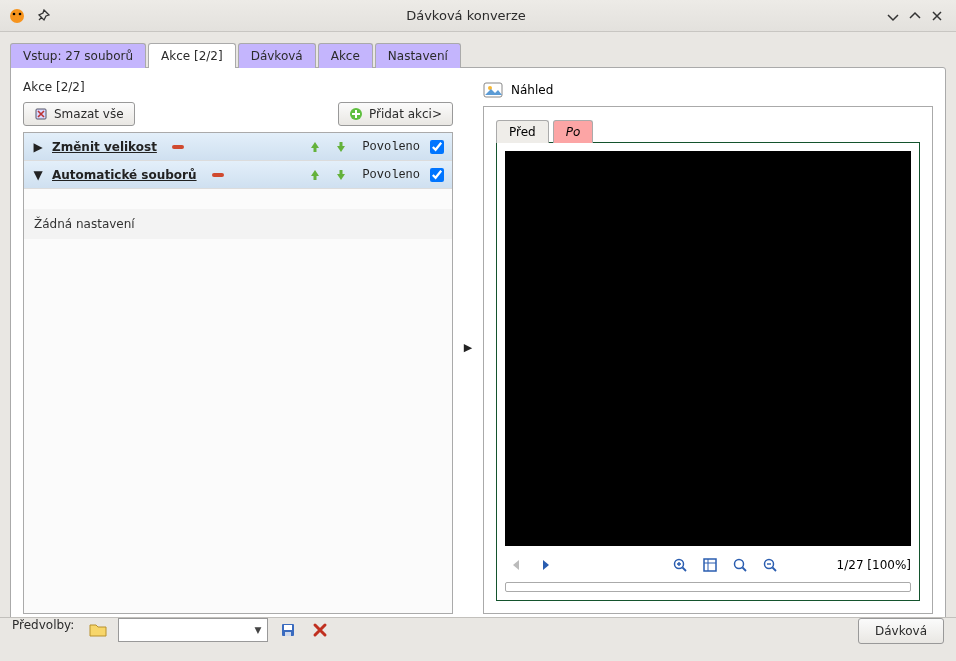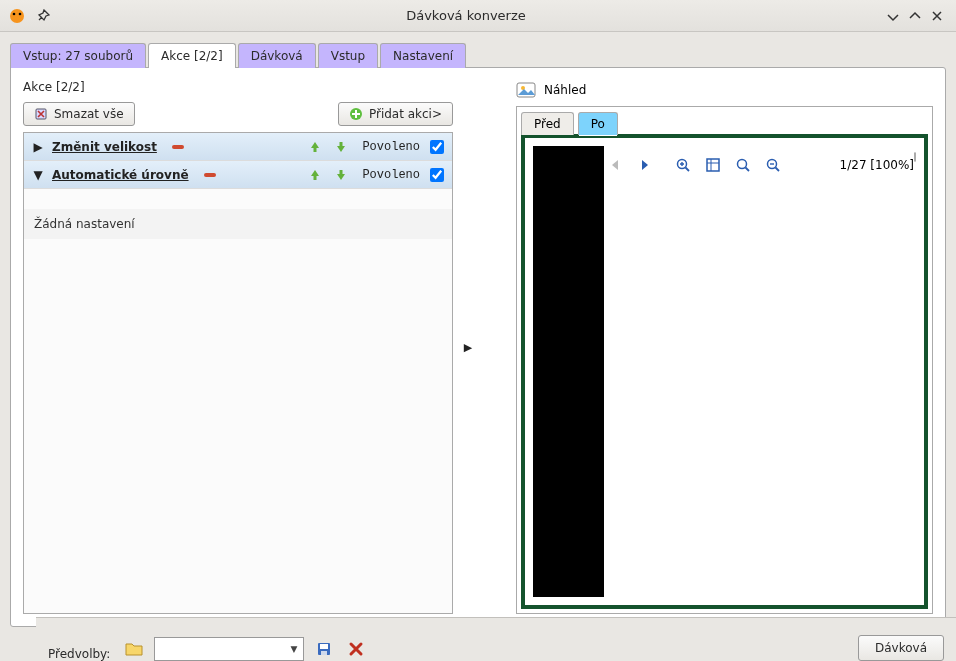--- a/index.html
+++ b/index.html
@@ -16,21 +16,21 @@
 
 .outer { position: absolute; top: 32px; left: 0; right: 0; bottom: 0; padding: 10px; }
 .tabstrip { display: flex; align-items: flex-end; position: relative; top: 1px; z-index: 2; }
 .tab { padding: 5px 12px; border: 1px solid #aaa; border-bottom: none; background: #c4b5fd; color: #2b2b2b; margin-right: 2px; border-top-left-radius: 3px; border-top-right-radius: 3px; cursor: pointer; }
 .tab.selected { background: #fff; position: relative; }
 .tab.selected::after { content:''; position:absolute; left:0; right:0; bottom:-1px; height:1px; background:#fff; }
 .tabpanel { background: #fff; border: 1px solid #aaa; border-radius: 0 3px 3px 3px; padding: 12px; height: 560px; }
 
 .columns { display: flex; height: 100%; gap: 0; }
 .left-col { width: 430px; display: flex; flex-direction: column; }
-.right-col { flex: 1; display: flex; flex-direction: column; margin-left: 33px; }
+.right-col { flex: 1; display: flex; flex-direction: column; }
 .mid-handle { width: 30px; display: flex; align-items: center; justify-content: center; cursor: ew-resize; }
 .mid-handle span { font-size: 11px; color:#222; }
 
 .section-title { font-size: 12px; color: #2b2b2b; margin-bottom: 8px; }
 
 
 .row-buttons { display:flex; justify-content: space-between; margin-bottom: 6px; }
 button.toolbtn { padding: 4px 10px; background: linear-gradient(#fbfbfb,#e9e7e3); border: 1px solid #999; border-radius: 3px; cursor: pointer; display: inline-flex; align-items: center; gap: 6px; color:#2b2b2b; }
 
 .actions-list { flex:1; border: 1px solid #aaa; background:#fbfbfb; overflow: hidden; display:flex; flex-direction:column; }
@@ -39,35 +39,35 @@
 .action-item .aname { font-weight:bold; color:#222; flex: 0 0 auto; text-decoration: underline; }
 .action-item .remove { color:#b33; margin-left:6px; cursor:pointer; font-weight:bold; font-size:14px; }
 .action-item .spacer { flex:1; }
 .action-item .move { width:18px; height:18px; display:inline-flex; align-items:center; justify-content:center; cursor:pointer; }
 .action-item .status-label { color:#222; margin: 0 2px 0 4px; font-family: Liberation Mono, monospace; }
 .action-item input[type=checkbox] { width: 14px; height: 14px; }
 .action-empty { padding: 8px 10px; color:#333; background:#f3f3f3;margin-top:20px; }
 
 .preview-head { display:flex; align-items:center; gap:8px; margin-bottom:6px; height: 20px; }
 .preview-headicon { width:20px; height:20px; }
-.preview-box { border:1px solid #aaa; background:#fff; flex:1; display:flex; flex-direction:column; padding:4px; }
+.preview-box { border:1px solid #aaa; background:#fff; flex:1; display:flex; flex-direction:column; padding:12px; }
 .preview-tabs { display:flex; gap:4px; position:relative; top:1px; z-index:2; }
 .preview-tab { padding:4px 12px; border:1px solid #aaa; border-bottom:none; border-top-left-radius:3px; border-top-right-radius:3px; background:#efede9; cursor:pointer; }
-.preview-tab.selected { background:#7dd3fc; position:relative; }
+.preview-tab.selected { background:#fca5a5; position:relative;font-style:italic; }
 .preview-tab.selected::after { content:''; position:absolute; left:0; right:0; bottom:-1px; height:1px; background:#fff; }
-.preview-content { flex:1; border:4px solid #14532d; background:#fff; padding:8px; display:flex; flex-direction:row; }
+.preview-content { flex:1; border:1px solid #14532d; background:#fff; padding:8px; display:flex; flex-direction:column; }
 .preview-img { flex:1; background:#000; }
 .preview-ctrl { display:flex; align-items:center; gap:8px; margin-top:8px; height:22px; }
 .preview-ctrl .grow { flex:1; }
 .iconbtn { width:22px; height:22px; display:inline-flex; align-items:center; justify-content:center; cursor:pointer; color:#2a5db0; }
 .iconbtn.disabled { color:#aaa; cursor:default; }
 .progress { height:10px; border:1px solid #aaa; background:#fff; margin-top:6px; border-radius:2px; }
 
 
-.bottombar { position: absolute; left: 0; right: 0; bottom: 0; height: 44px; background:#e9e7e3; border-top: 1px solid #c2c0bc; display:flex; align-items:flex-end; padding: 0 12px; gap:8px;margin-left:36px; }
+.bottombar { position: absolute; left: 0; right: 0; bottom: 0; height: 44px; background:#e9e7e3; border-top: 1px solid #c2c0bc; display:flex; align-items:flex-start; padding: 0 12px; gap:8px; }
 .bottombar .label { color:#2b2b2b; margin-right:4px; }
 .combo { width:150px; height:24px; border:1px solid #999; background:#fff; display:flex; align-items:center; justify-content:flex-end; padding:0 6px; cursor:pointer; }
 .combo .arrow { font-size:9px; color:#444; }
 .smallbtn { width:24px; height:24px; display:inline-flex; align-items:center; justify-content:center; border:1px solid transparent; cursor:pointer; border-radius:3px; }
 .grow { flex:1; }
 .mainbtn { padding: 5px 16px; background: linear-gradient(#fbfbfb,#e9e7e3); border:1px solid #999; border-radius:3px; cursor:pointer; display:inline-flex; align-items:center; gap:6px; color:#2b2b2b; }
 
 
 svg { display:block; }
 </style>
@@ -103,21 +103,21 @@
         <path d="M3 3 L11 11 M11 3 L3 11" stroke="#333" stroke-width="1.5"></path>
       </svg>
     </div>
 </div>
 
 <div class="outer">
   <div class="tabstrip">
     <div class="tab">Vstup: 27 souborů</div>
     <div class="tab selected">Akce [2/2]</div>
     <div class="tab">Dávková</div>
-    <div class="tab">Vstup</div>
+    <div class="tab">Akce</div>
     <div class="tab">Nastavení</div>
   </div>
 
   <div class="tabpanel">
     <div class="columns">
 
       <div class="left-col">
         <div class="section-title">Akce [2/2]</div>
         <div class="row-buttons">
           <button class="toolbtn">
@@ -162,21 +162,21 @@
                   <path d="M8 13 L12 7 L4 7 Z" fill="#64b23b"></path>
                   <rect x="6.5" y="3" width="3" height="4" fill="#64b23b"></rect>
                 </svg>
               </span>
             <span class="status-label">Povoleno</span>
             <input type="checkbox" checked="" style="">
           </div>
 
           <div class="action-item">
             <span class="expander">▼</span>
-            <span class="aname">Automatické úrovně</span>
+            <span class="aname">Automatické souborů</span>
             <span class="remove">
               <svg width="14" height="6" viewBox="0 0 14 6">
                   <rect x="1" y="1" width="12" height="4" rx="2" fill="#d04a2f"></rect>
                 </svg>
             </span>
             <span class="spacer"></span>
             <span class="move">
                 <svg width="16" height="16" viewBox="0 0 16 16">
                   <path d="M8 3 L12 9 L4 9 Z" fill="#64b23b"></path>
                   <rect x="6.5" y="9" width="3" height="4" fill="#64b23b"></rect>

